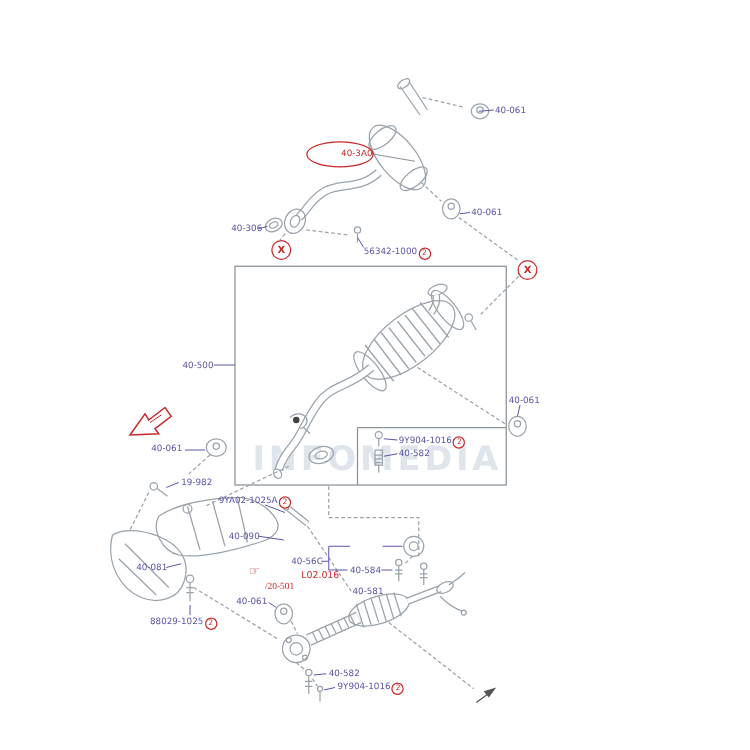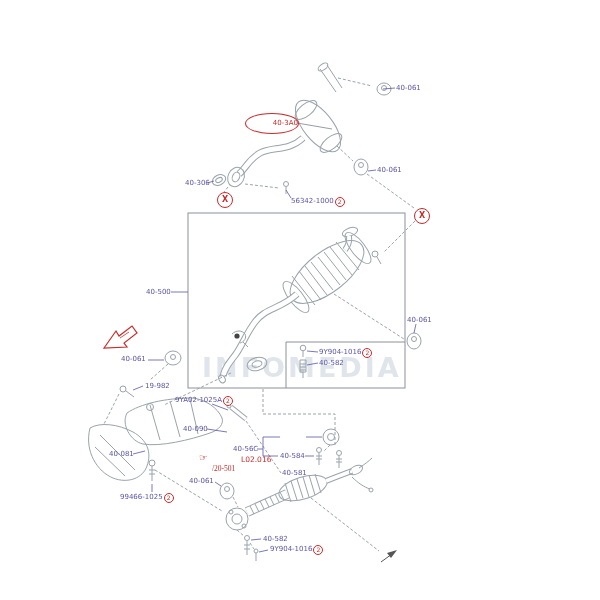--- a/index.html
+++ b/index.html
@@ -245,21 +245,21 @@
   <div class="lbl" style="left:175px;top:396px;">
     <span>9YA02-1025A</span><span class="q2">2</span></div>
 
   <div class="lbl" style="left:183px;top:425px;">
     <span>40-090</span></div>
 
   <div class="lbl" style="left:109px;top:450px;">
     <span>40-081</span></div>
 
   <div class="lbl" style="left:120px;top:493px;">
-    <span>99466-1025</span><span class="q2">2</span></div>
+    <span>88029-1025</span><span class="q2">2</span></div>
 
   <div class="lbl" style="left:233px;top:445px;">
     <span>40-56C</span></div>
 
   <div class="lbl" style="left:282px;top:433px;margin-top:36px;">
     <span>40-581</span></div>
 
   <div class="lbl" style="left:280px;top:452px;">
     <span>40-584</span></div>
 

